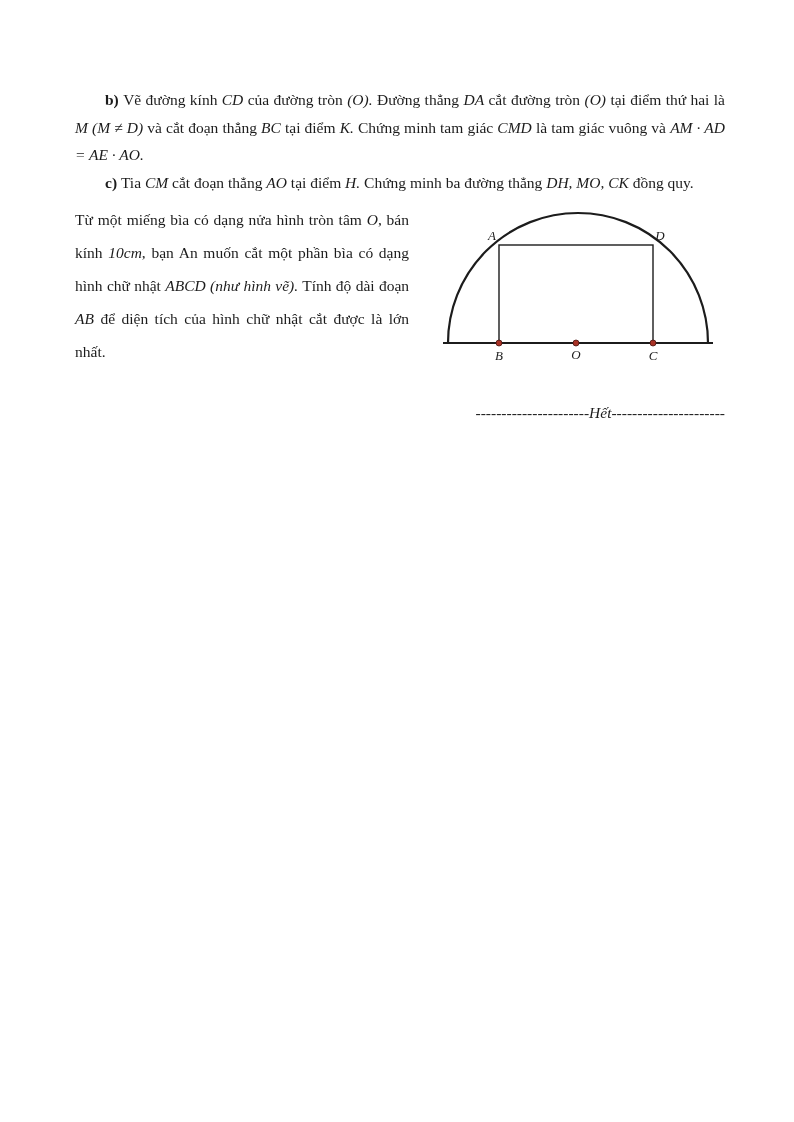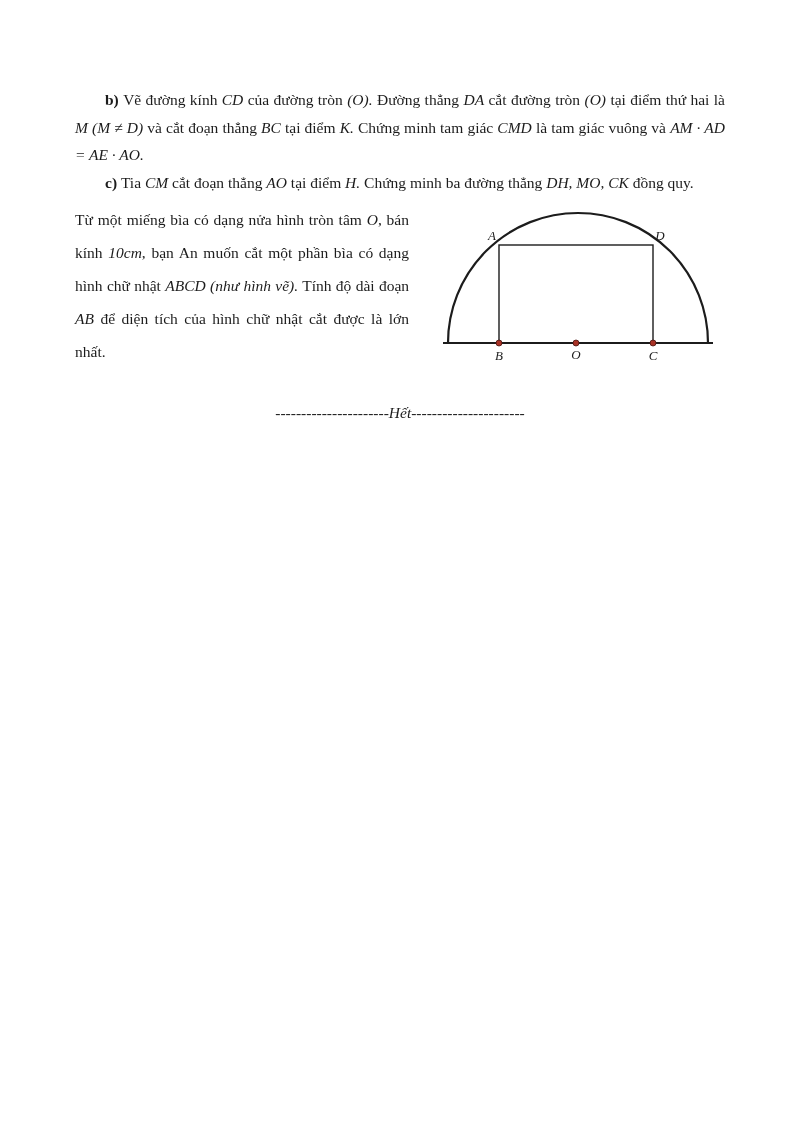--- a/index.html
+++ b/index.html
@@ -56,21 +56,21 @@
   .fig-label {
     font-family: "Liberation Serif", serif;
     font-style: italic;
     font-size: 13px;
     fill: #1c1c1c;
   }
   .footer {
     margin: 34px 0 0 0;
     font-size: 15.5px;
     font-style: italic;
-    text-align: center;
+    text-align: right;
   }
 </style>
 </head>
 <body>
 
 <div class="page">
   <div class="content">
 
     <p class="para indent"><span class="bd">b) </span><span>Vẽ đường kính </span><span class="it">CD</span><span> của đường tròn </span><span class="it">(O).</span><span> Đường thẳng </span><span class="it">DA</span><span> cắt đường tròn </span><span class="it">(O)</span><span> tại điểm thứ hai là </span><span class="it">M (M ≠ D)</span><span> và cắt đoạn thẳng </span><span class="it">BC</span><span> tại điểm </span><span class="it">K.</span><span> Chứng minh tam giác </span><span class="it">CMD</span><span> là tam giác vuông và </span><span class="it">AM · AD = AE · AO.</span></p>
 

